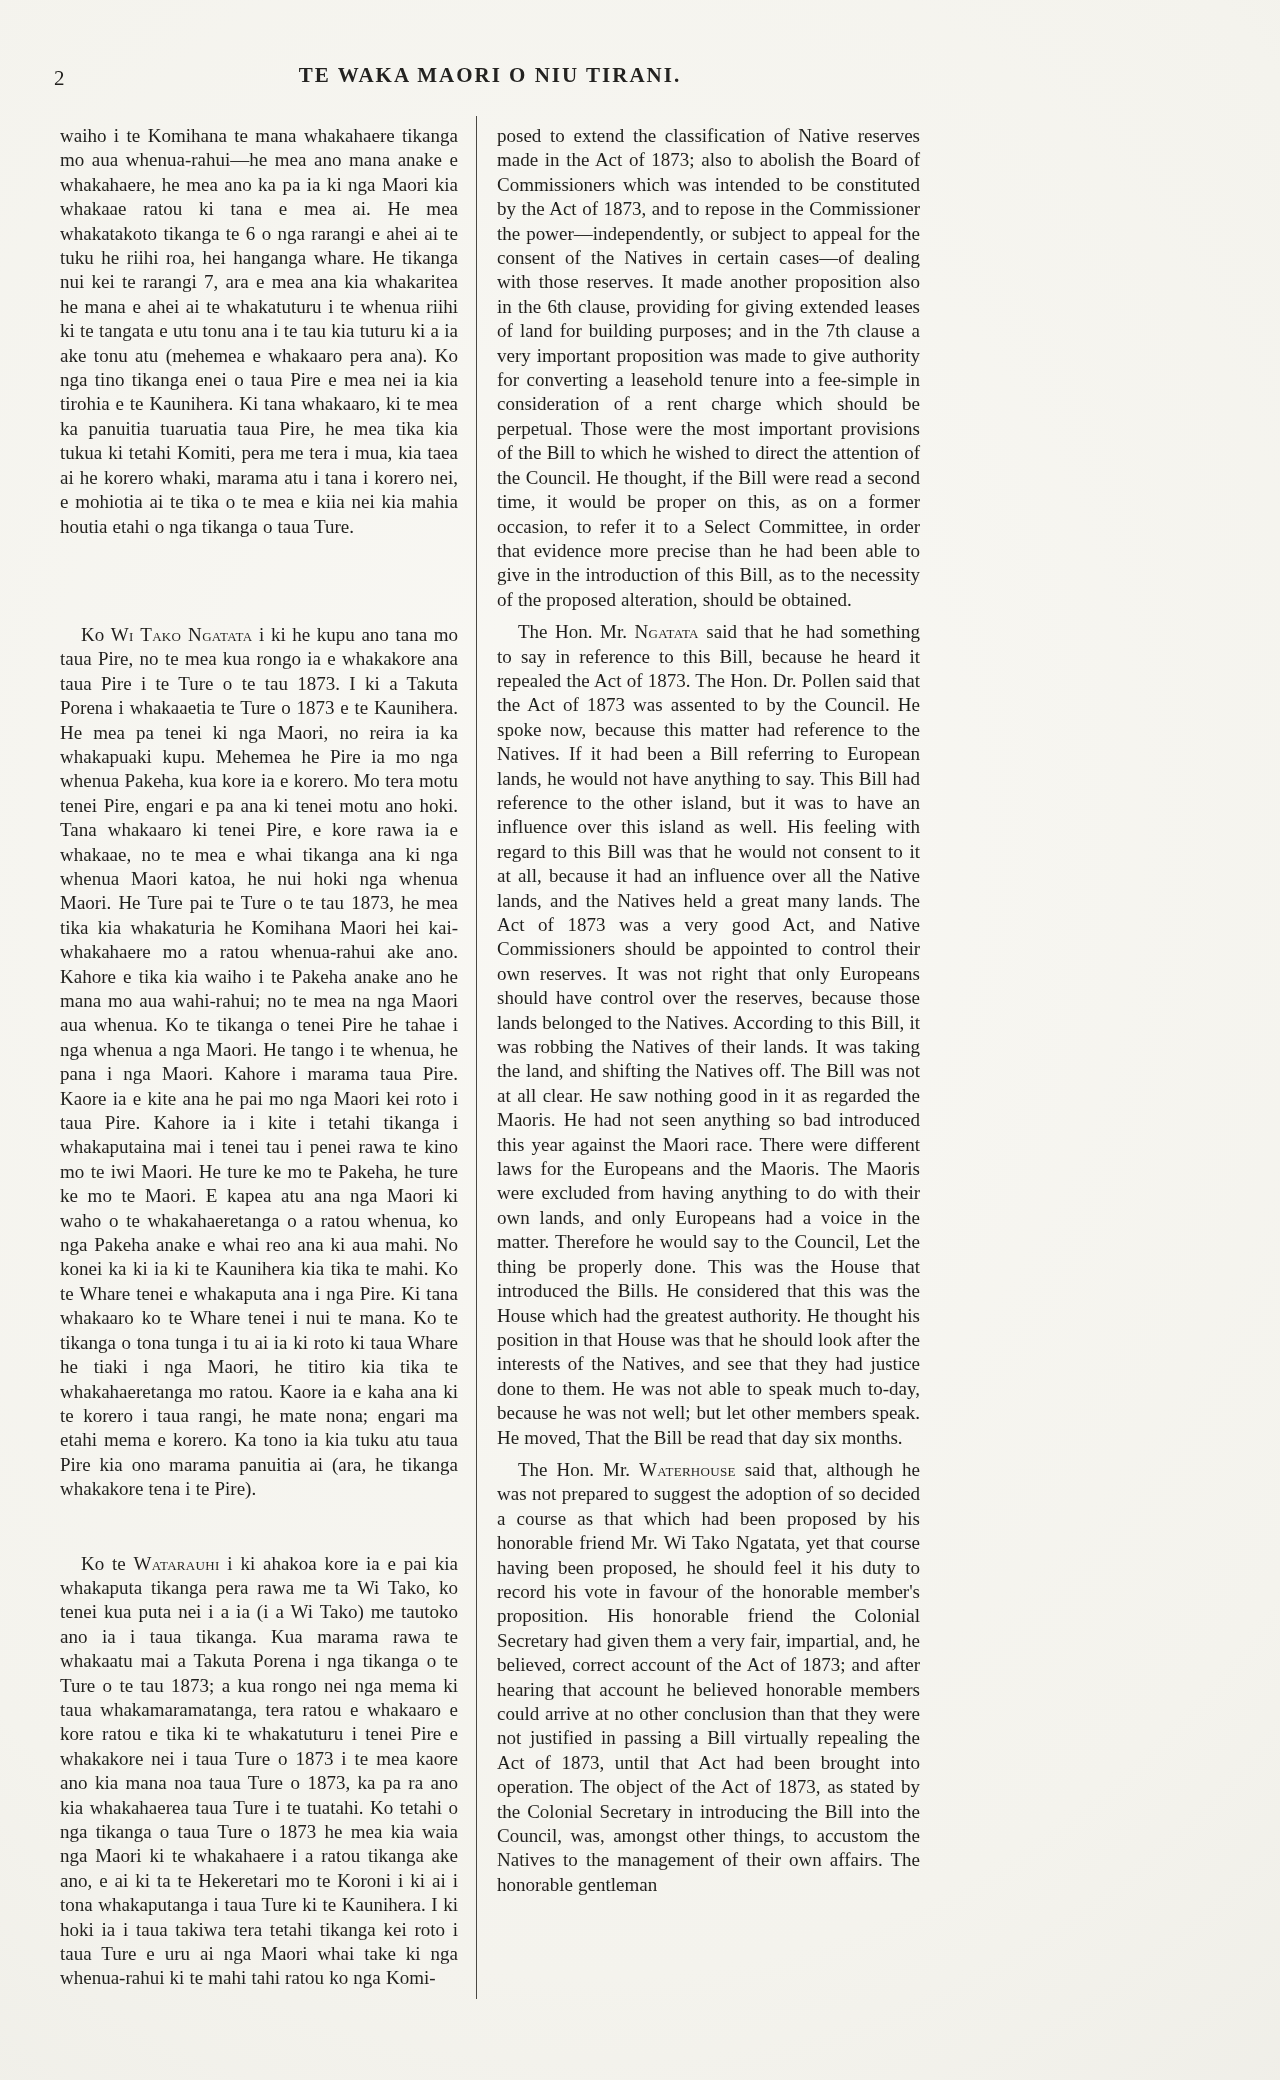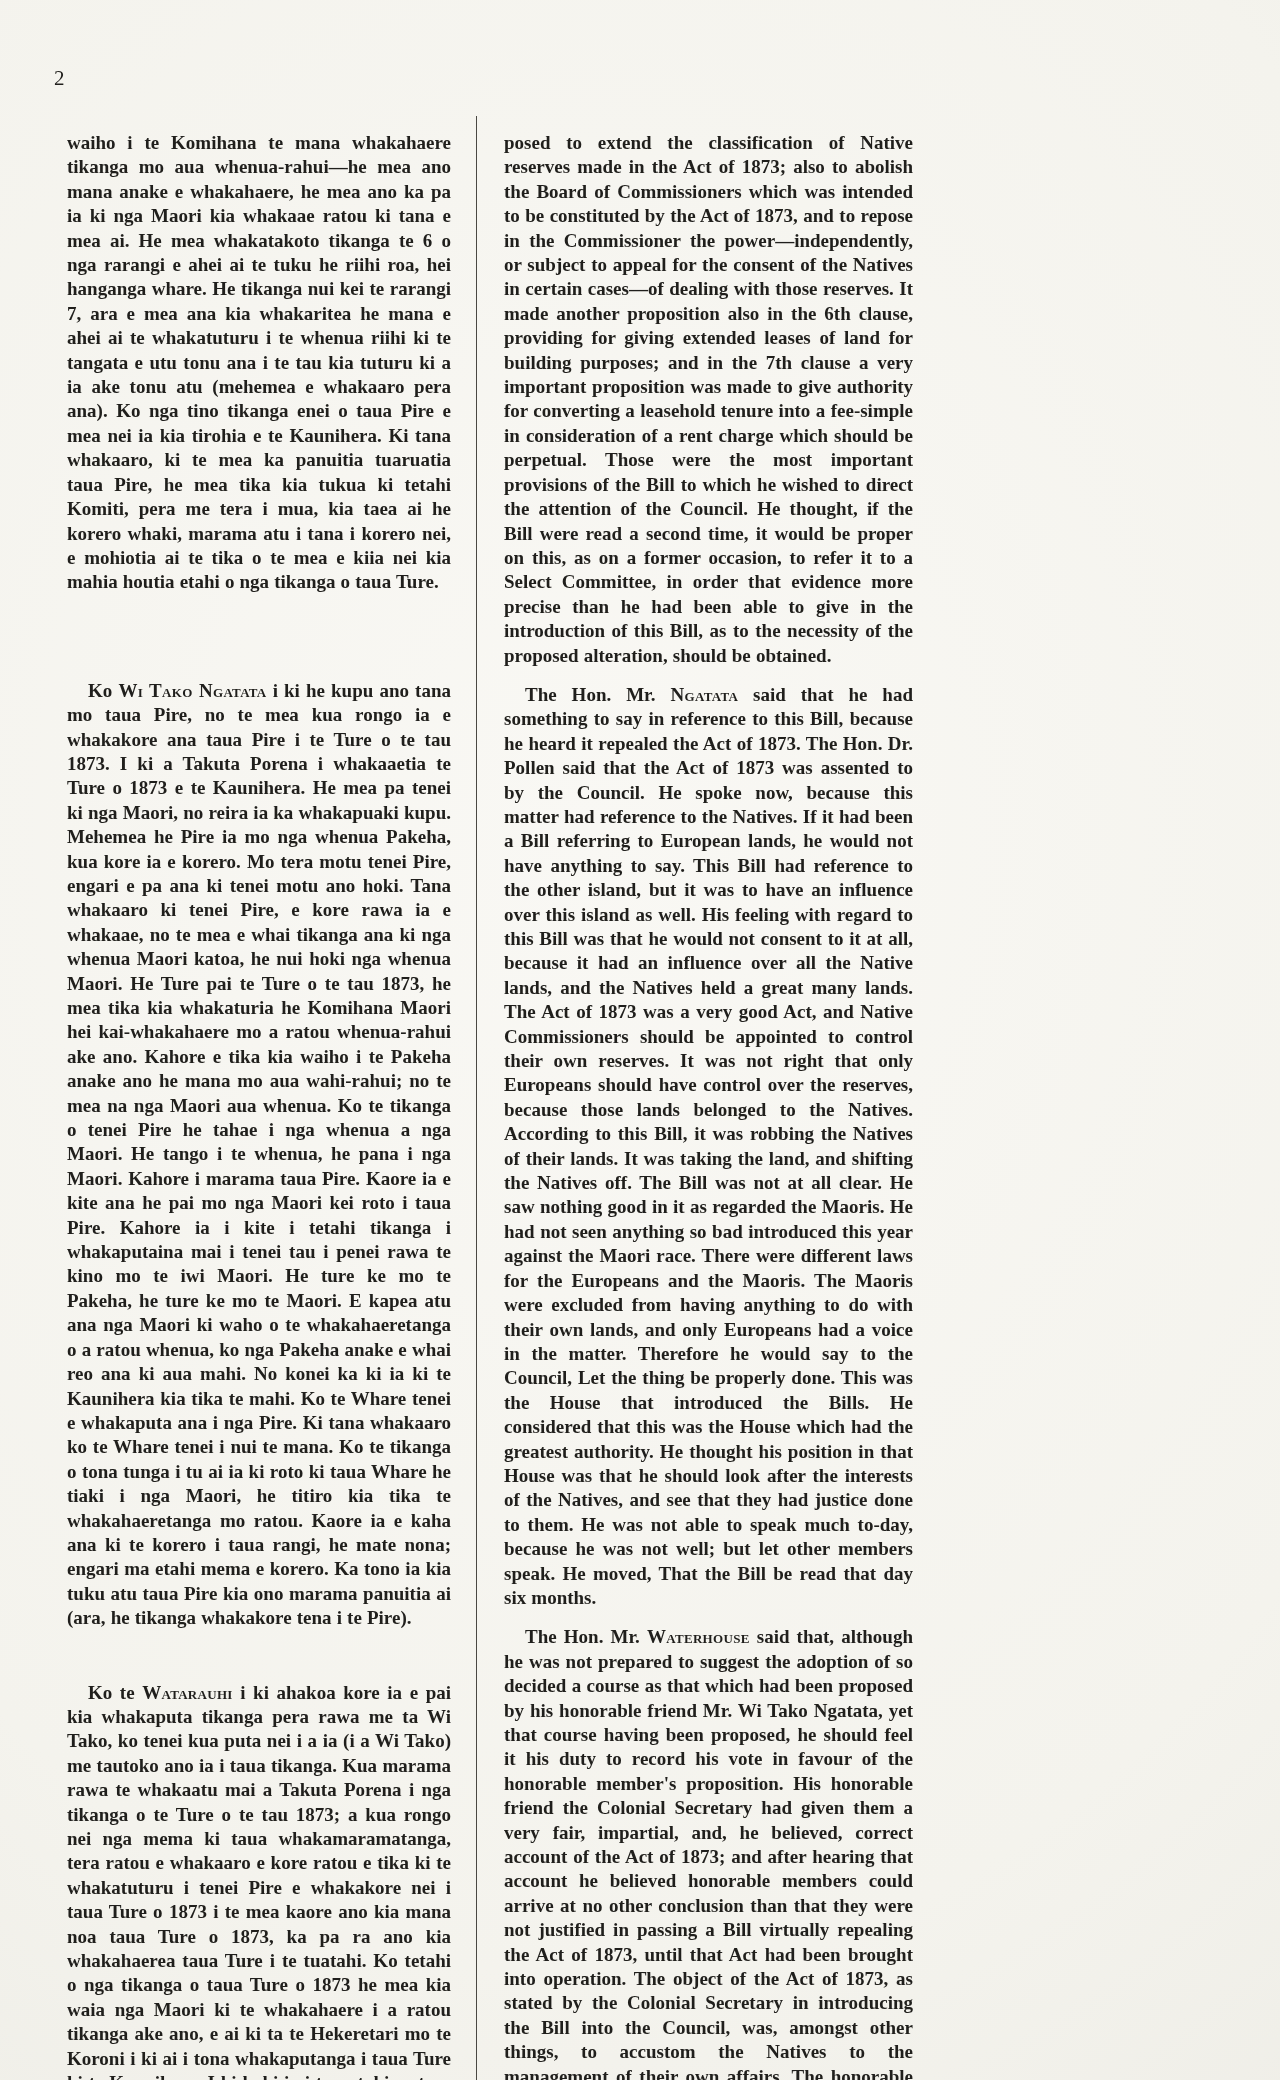--- a/index.html
+++ b/index.html
@@ -28,32 +28,33 @@
   .columns { display: flex; align-items: stretch; margin-top: 12px; }
   .col {
     font-size: 19px;
     line-height: 24.4px;
     text-align: justify;
     word-spacing: 0.02em;
   }
   .col-left  { width: 424px; padding-right: 10px; }
   .col-divider { width: 1px; background: #4a4843; }
   .col-right { width: 451px; padding-left: 12px; }
-  p.para { margin: 15px; font-weight: bold; }
+  p.para { margin: 8px; }
   p.para.indent { text-indent: 21px; }
   p.para.gap-large  { margin-top: 84px; }
   p.para.gap-medium { margin-top: 50px; }
   .sc { font-variant: small-caps; letter-spacing: 0.3px; }
 </style>
 </head>
 <body>
 
 <div class="page">
   <header class="masthead">
     <span class="page-number">2</span>
+    <h1 class="page-title">TE WAKA MAORI O NIU TIRANI.</h1>
   </header>
   <div class="columns">
     <section class="col col-left">
         <p class="para"><span>waiho i te Komihana te mana whakahaere tikanga mo aua whenua-rahui—he mea ano mana anake e whakahaere, he mea ano ka pa ia ki nga Maori kia whakaae ratou ki tana e mea ai. He mea whakatakoto tikanga te 6 o nga rarangi e ahei ai te tuku he riihi roa, hei hanganga whare. He tikanga nui kei te rarangi 7, ara e mea ana kia whakaritea he mana e ahei ai te whakatuturu i te whenua riihi ki te tangata e utu tonu ana i te tau kia tuturu ki a ia ake tonu atu (mehemea e whakaaro pera ana). Ko nga tino tikanga enei o taua Pire e mea nei ia kia tirohia e te Kaunihera. Ki tana whakaaro, ki te mea ka panuitia tuaruatia taua Pire, he mea tika kia tukua ki tetahi Komiti, pera me tera i mua, kia taea ai he korero whaki, marama atu i tana i korero nei, e mohiotia ai te tika o te mea e kiia nei kia mahia houtia etahi o nga tikanga o taua Ture.</span></p>
         <p class="para indent gap-large"><span>Ko </span><span class="sc">Wi Tako Ngatata</span><span> i ki he kupu ano tana mo taua Pire, no te mea kua rongo ia e whakakore ana taua Pire i te Ture o te tau 1873. I ki a Takuta Porena i whakaaetia te Ture o 1873 e te Kaunihera. He mea pa tenei ki nga Maori, no reira ia ka whakapuaki kupu. Mehemea he Pire ia mo nga whenua Pakeha, kua kore ia e korero. Mo tera motu tenei Pire, engari e pa ana ki tenei motu ano hoki. Tana whakaaro ki tenei Pire, e kore rawa ia e whakaae, no te mea e whai tikanga ana ki nga whenua Maori katoa, he nui hoki nga whenua Maori. He Ture pai te Ture o te tau 1873, he mea tika kia whakaturia he Komihana Maori hei kai-whakahaere mo a ratou whenua-rahui ake ano. Kahore e tika kia waiho i te Pakeha anake ano he mana mo aua wahi-rahui; no te mea na nga Maori aua whenua. Ko te tikanga o tenei Pire he tahae i nga whenua a nga Maori. He tango i te whenua, he pana i nga Maori. Kahore i marama taua Pire. Kaore ia e kite ana he pai mo nga Maori kei roto i taua Pire. Kahore ia i kite i tetahi tikanga i whakaputaina mai i tenei tau i penei rawa te kino mo te iwi Maori. He ture ke mo te Pakeha, he ture ke mo te Maori. E kapea atu ana nga Maori ki waho o te whakahaeretanga o a ratou whenua, ko nga Pakeha anake e whai reo ana ki aua mahi. No konei ka ki ia ki te Kaunihera kia tika te mahi. Ko te Whare tenei e whakaputa ana i nga Pire. Ki tana whakaaro ko te Whare tenei i nui te mana. Ko te tikanga o tona tunga i tu ai ia ki roto ki taua Whare he tiaki i nga Maori, he titiro kia tika te whakahaeretanga mo ratou. Kaore ia e kaha ana ki te korero i taua rangi, he mate nona; engari ma etahi mema e korero. Ka tono ia kia tuku atu taua Pire kia ono marama panuitia ai (ara, he tikanga whakakore tena i te Pire).</span></p>
         <p class="para indent gap-medium"><span>Ko te </span><span class="sc">Watarauhi</span><span> i ki ahakoa kore ia e pai kia whakaputa tikanga pera rawa me ta Wi Tako, ko tenei kua puta nei i a ia (i a Wi Tako) me tautoko ano ia i taua tikanga. Kua marama rawa te whakaatu mai a Takuta Porena i nga tikanga o te Ture o te tau 1873; a kua rongo nei nga mema ki taua whakamaramatanga, tera ratou e whakaaro e kore ratou e tika ki te whakatuturu i tenei Pire e whakakore nei i taua Ture o 1873 i te mea kaore ano kia mana noa taua Ture o 1873, ka pa ra ano kia whakahaerea taua Ture i te tuatahi. Ko tetahi o nga tikanga o taua Ture o 1873 he mea kia waia nga Maori ki te whakahaere i a ratou tikanga ake ano, e ai ki ta te Hekeretari mo te Koroni i ki ai i tona whakaputanga i taua Ture ki te Kaunihera. I ki hoki ia i taua takiwa tera tetahi tikanga kei roto i taua Ture e uru ai nga Maori whai take ki nga whenua-rahui ki te mahi tahi ratou ko nga Komi-</span></p>
       </section>
     <div class="col-divider"></div>
     <section class="col col-right">
         <p class="para"><span>posed to extend the classification of Native reserves made in the Act of 1873; also to abolish the Board of Commissioners which was intended to be constituted by the Act of 1873, and to repose in the Commissioner the power—independently, or subject to appeal for the consent of the Natives in certain cases—of dealing with those reserves. It made another proposition also in the 6th clause, providing for giving extended leases of land for building purposes; and in the 7th clause a very important proposition was made to give authority for converting a leasehold tenure into a fee-simple in consideration of a rent charge which should be perpetual. Those were the most important provisions of the Bill to which he wished to direct the attention of the Council. He thought, if the Bill were read a second time, it would be proper on this, as on a former occasion, to refer it to a Select Committee, in order that evidence more precise than he had been able to give in the introduction of this Bill, as to the necessity of the proposed alteration, should be obtained.</span></p>

